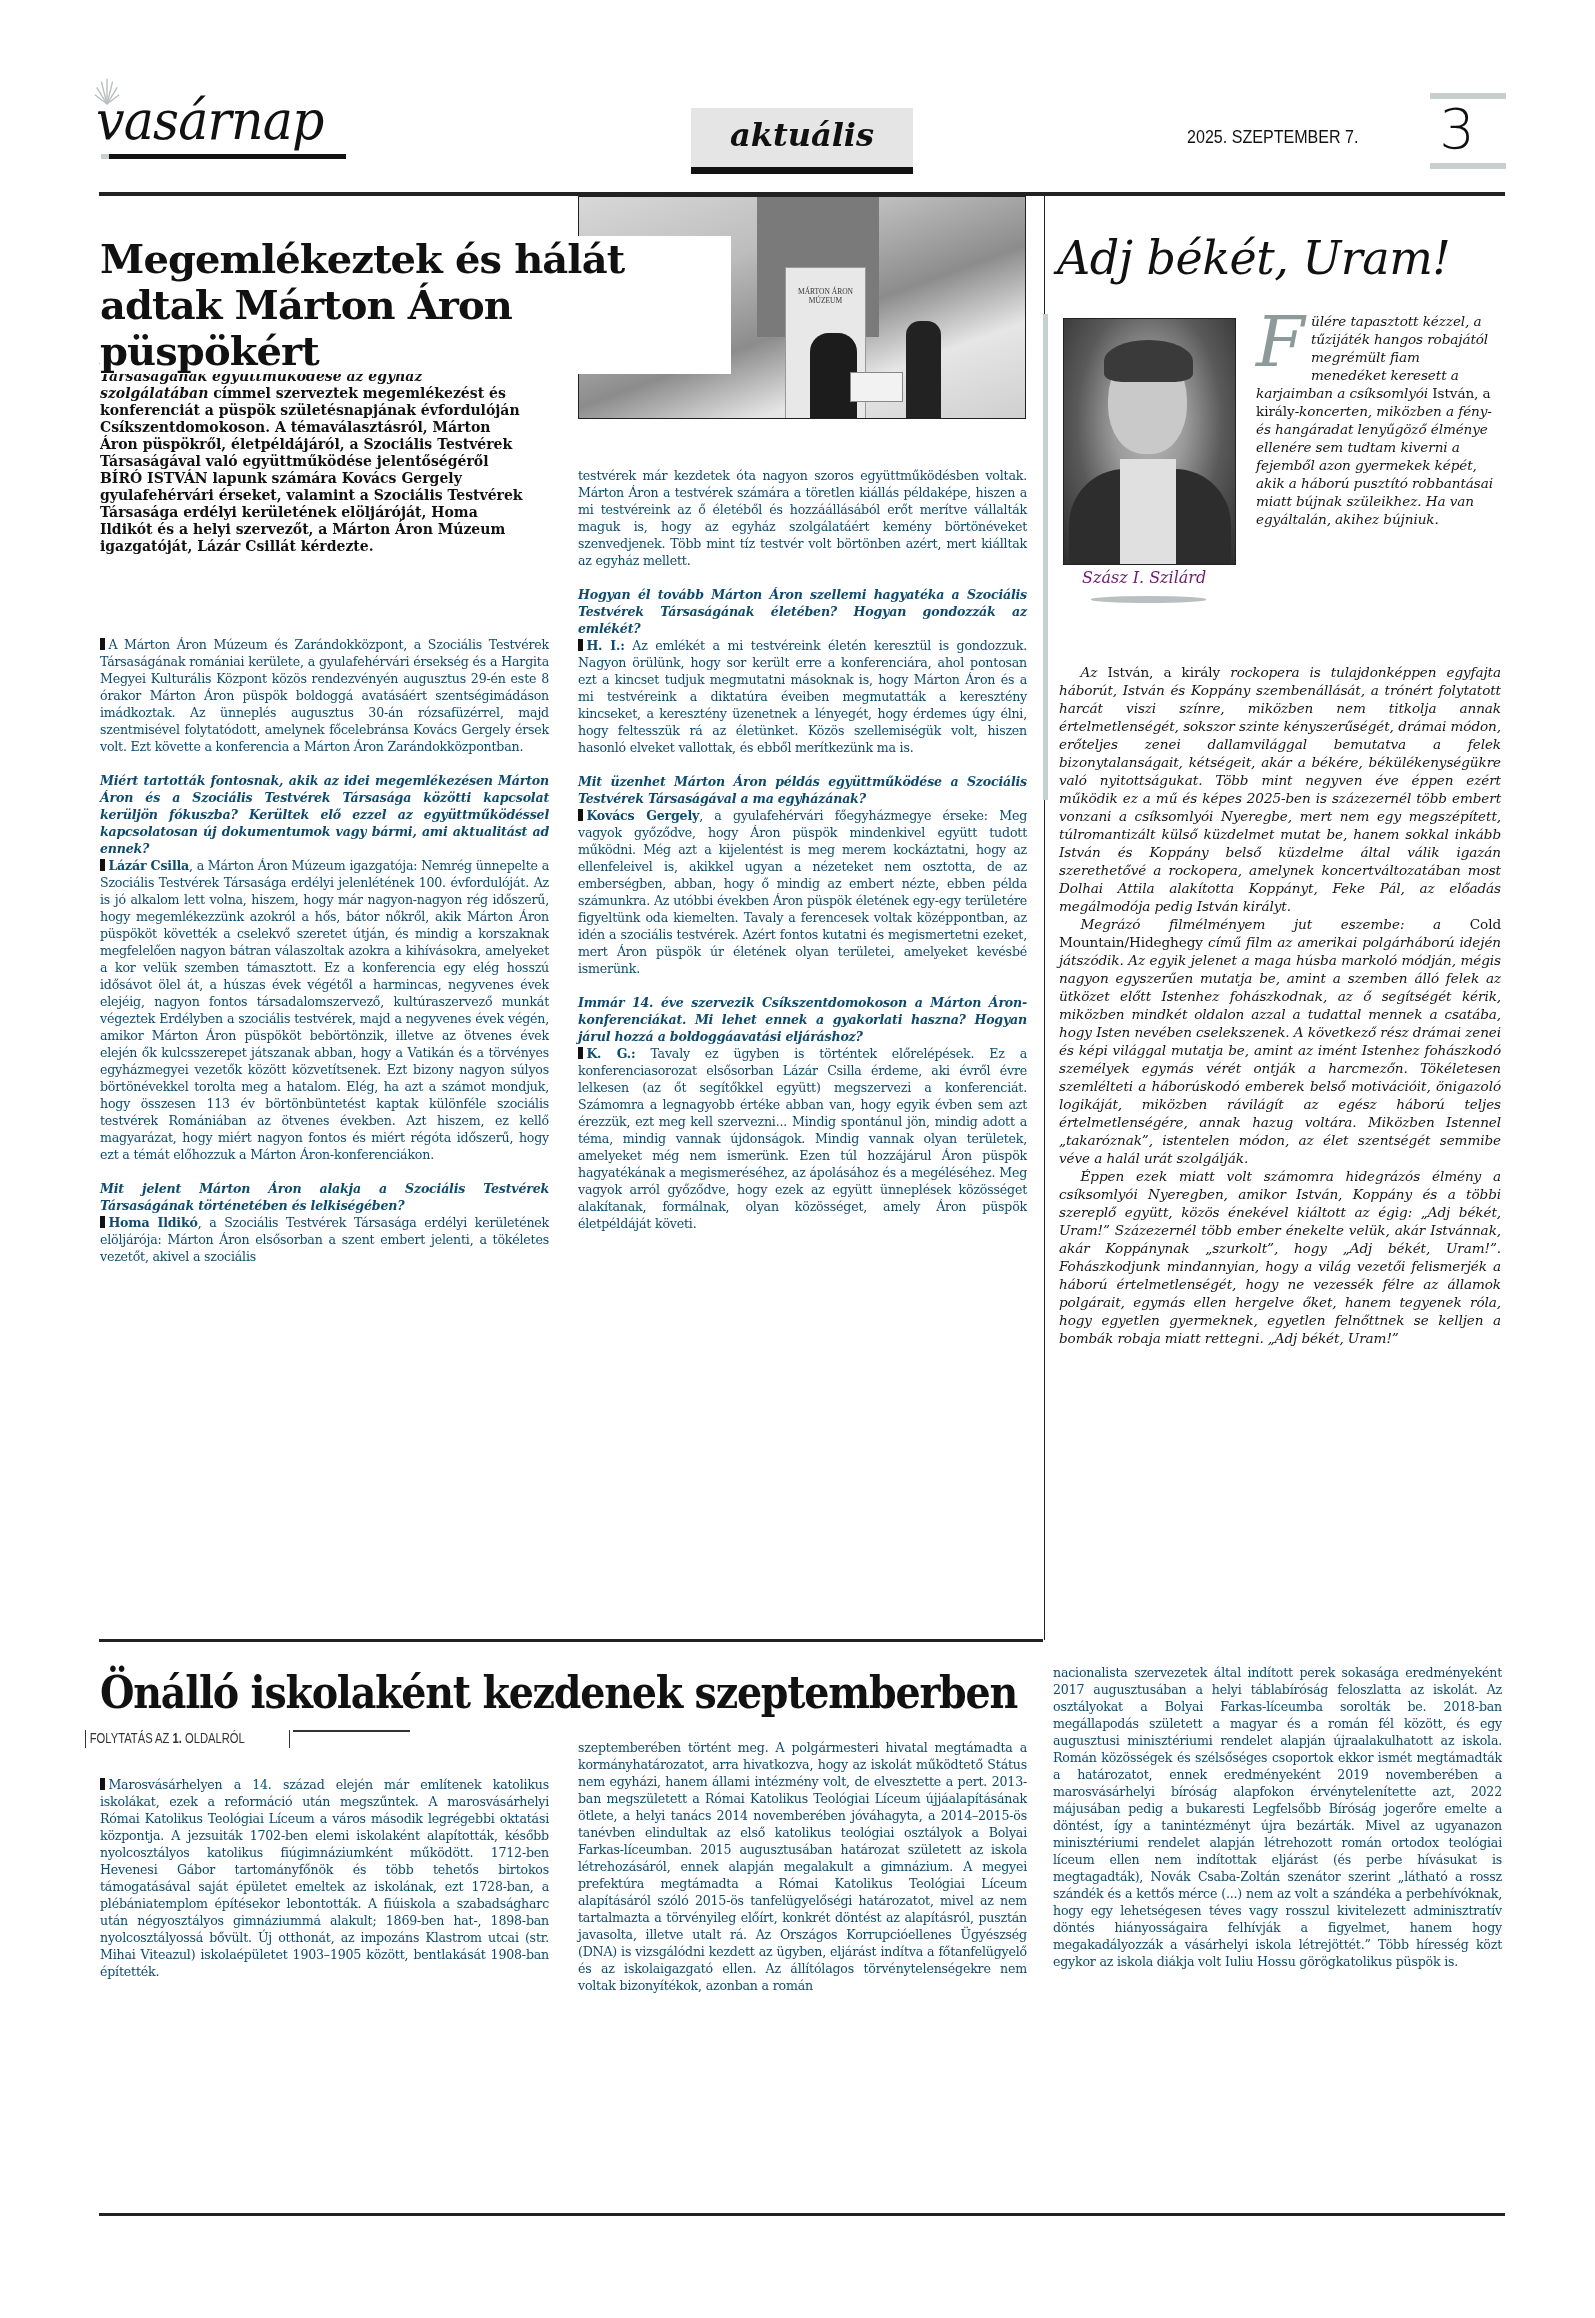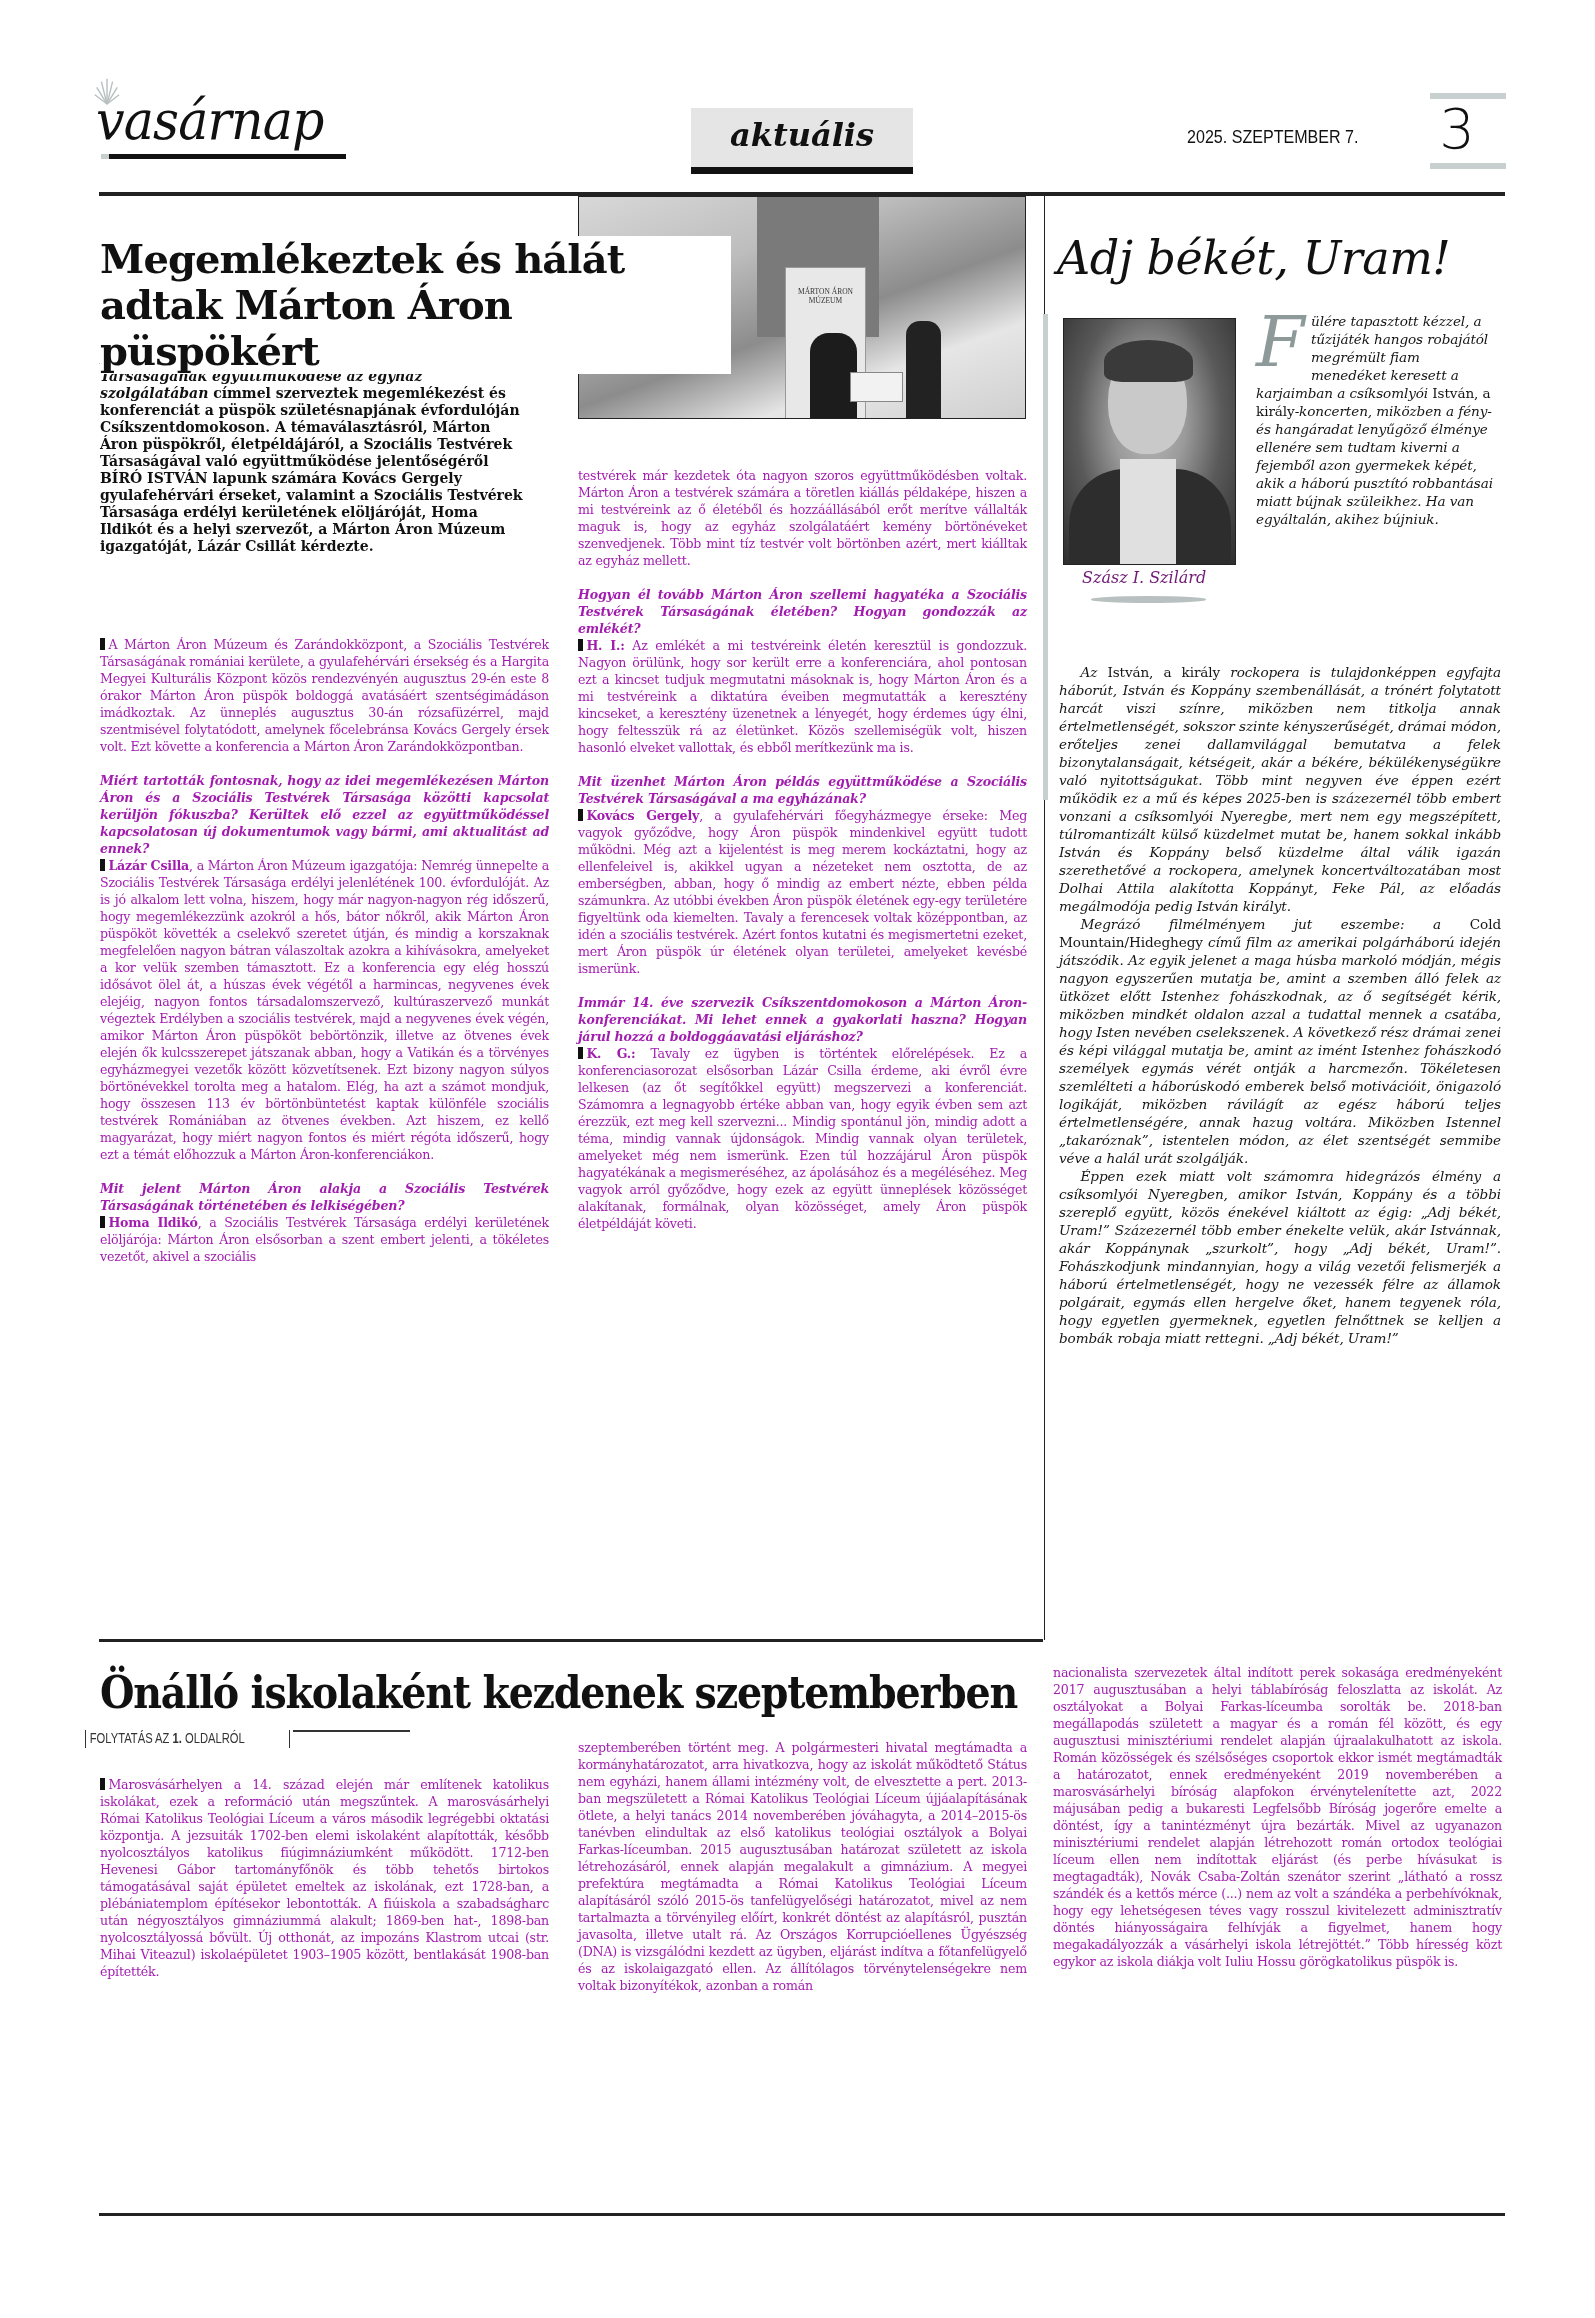--- a/index.html
+++ b/index.html
@@ -26,21 +26,21 @@
   .page-num .num { position: absolute; left: 9.3px; top: 8.4px; font-family: "DejaVu Sans", sans-serif; font-weight: 300; font-size: 56px; line-height: 1; color: #111; }
   .top-rule { left: 99px; top: 192px; width: 1406px; height: 3.7px; background: #222; }
 
   
   .lead-headline { left: 100px; top: 236px; width: 622px; font-family: "DejaVu Serif", serif; font-weight: bold; font-size: 40px;
                    line-height: 46px; letter-spacing: -0.9px; color: #111; background: #fff; padding-right: 9.3px; z-index: 2; }
   .lead-photo { left: 578px; top: 196px; width: 446px; height: 221px; overflow: hidden; border: 0.9px solid #222; z-index: 1;
                 background: linear-gradient(160deg, #d8d8d8 0%, #bdbdbd 30%, #8c8c8c 55%, #e6e6e6 75%, #cfcfcf 100%); }
   .lead-intro { left: 100px; top: 351px; width: 430px; font-family: "DejaVu Serif", serif; font-weight: bold; font-size: 14px; line-height: 17px; color: #111; }
   .lead-intro em { font-style: italic; }
-  .body-col { font-family: "DejaVu Serif", serif; font-size: 12.6px; line-height: 17px; text-align: justify; color: #a21caf;
+  .body-col { font-family: "DejaVu Serif", serif; font-size: 12.6px; line-height: 17px; text-align: justify; color: #0c4a6e;
               hyphens: manual; letter-spacing: -0.2px; }
   .body-col p { margin: 0; }
   .body-col .q { font-style: italic; font-weight: bold; margin-top: 17px; }
   .body-col .indent { text-indent: 18.7px; }
   .mark { display: inline-block; width: 4.7px; height: 12px; background: #111; margin-right: 3.7px; vertical-align: -1.4px; }
   .lead-col1 { left: 100px; top: 636px; width: 449px; }
   .lead-col2 { left: 578px; top: 467px; width: 449px; }
   .col-divider { left: 1044px; top: 196px; width: 1.4px; height: 1444px; background: #222; }
 
   
@@ -122,21 +122,21 @@
 </div>
 
 <div class="abs lead-headline">Megemlékeztek és hálát adtak Márton Áron püspökért</div>
 
 <div class="abs lead-intro">
   <em>Márton Áron püspök és a Szociális Testvérek Társaságának együttműködése az egyház szolgálatában</em><span> címmel szerveztek megemlékezést és konferenciát a püspök születésnapjának évfordulóján Csíkszentdomokoson. A témaválasztásról, Márton Áron püspökről, életpéldájáról, a Szociális Testvérek Társaságával való együttműködése jelentőségéről BÍRÓ ISTVÁN lapunk számára Kovács Gergely gyulafehérvári érseket, valamint a Szociális Testvérek Társasága erdélyi kerületének elöljáróját, Homa Ildikót és a helyi szervezőt, a Márton Áron Múzeum igazgatóját, Lázár Csillát kérdezte.</span>
 </div>
 
 <div class="abs body-col lead-col1">
   <p><span class="mark"></span><span>A Márton Áron Múzeum és Zarándokközpont, a Szociális Testvérek Társaságának romániai kerülete, a gyulafehérvári érsekség és a Hargita Megyei Kulturális Központ közös rendezvényén augusztus 29-én este 8 órakor Márton Áron püspök boldoggá avatásáért szentségimádáson imádkoztak. Az ünneplés augusztus 30-án rózsafüzérrel, majd szentmisével folytatódott, amelynek főcelebránsa Kovács Gergely érsek volt. Ezt követte a konferencia a Márton Áron Zarándokközpontban.</span></p>
-  <p class="q">Miért tartották fontosnak, hogy az idei megemlékezésen Márton Áron és a Szociális Testvérek Társasága közötti kapcsolat kerüljön fókuszba? Kerültek elő ezzel az együttműködéssel kapcsolatosan új dokumentumok vagy bármi, ami aktualitást ad ennek?</p>
+  <p class="q">Miért tartották fontosnak, akik az idei megemlékezésen Márton Áron és a Szociális Testvérek Társasága közötti kapcsolat kerüljön fókuszba? Kerültek elő ezzel az együttműködéssel kapcsolatosan új dokumentumok vagy bármi, ami aktualitást ad ennek?</p>
   <p><span class="mark"></span><b>Lázár Csilla</b><span>, a Márton Áron Múzeum igazgatója: Nemrég ünnepelte a Szociális Testvérek Társasága erdélyi jelenlétének 100. évfordulóját. Az is jó alkalom lett volna, hiszem, hogy már nagyon-nagyon rég időszerű, hogy megemlékezzünk azokról a hős, bátor nőkről, akik Márton Áron püspököt követték a cselekvő szeretet útján, és mindig a korszaknak megfelelően nagyon bátran válaszoltak azokra a kihívásokra, amelyeket a kor velük szemben támasztott. Ez a konferencia egy elég hosszú idősávot ölel át, a húszas évek végétől a harmincas, negyvenes évek elejéig, nagyon fontos társadalomszervező, kultúraszervező munkát végeztek Erdélyben a szociális testvérek, majd a negyvenes évek végén, amikor Márton Áron püspököt bebörtönzik, illetve az ötvenes évek elején ők kulcsszerepet játszanak abban, hogy a Vatikán és a törvényes egyházmegyei vezetők között közvetítsenek. Ezt bizony nagyon súlyos börtönévekkel torolta meg a hatalom. Elég, ha azt a számot mondjuk, hogy összesen 113 év börtönbüntetést kaptak különféle szociális testvérek Romániában az ötvenes években. Azt hiszem, ez kellő magyarázat, hogy miért nagyon fontos és miért régóta időszerű, hogy ezt a témát előhozzuk a Márton Áron-konferenciákon.</span></p>
   <p class="q">Mit jelent Márton Áron alakja a Szociális Testvérek Társaságának történetében és lelkiségében?</p>
   <p><span class="mark"></span><b>Homa Ildikó</b><span>, a Szociális Testvérek Társasága erdélyi kerületének elöljárója: Márton Áron elsősorban a szent embert jelenti, a tökéletes vezetőt, akivel a szociális</span></p>
 </div>
 
 <div class="abs body-col lead-col2">
   <p>testvérek már kezdetek óta nagyon szoros együttműködésben voltak. Márton Áron a testvérek számára a töretlen kiállás példaképe, hiszen a mi testvéreink az ő életéből és hozzáállásából erőt merítve vállalták maguk is, hogy az egyház szolgálatáért kemény börtönéveket szenvedjenek. Több mint tíz testvér volt börtönben azért, mert kiálltak az egyház mellett.</p>
   <p class="q">Hogyan él tovább Márton Áron szellemi hagyatéka a Szociális Testvérek Társaságának életében? Hogyan gondozzák az emlékét?</p>
   <p><span class="mark"></span><b>H. I.:</b><span> Az emlékét a mi testvéreink életén keresztül is gondozzuk. Nagyon örülünk, hogy sor került erre a konferenciára, ahol pontosan ezt a kincset tudjuk megmutatni másoknak is, hogy Márton Áron és a mi testvéreink a diktatúra éveiben megmutatták a keresztény kincseket, a keresztény üzenetnek a lényegét, hogy érdemes úgy élni, hogy feltesszük rá az életünket. Közös szellemiségük volt, hiszen hasonló elveket vallottak, és ebből merítkezünk ma is.</span></p>
   <p class="q">Mit üzenhet Márton Áron példás együttműködése a Szociális Testvérek Társaságával a ma egyházának?</p>

